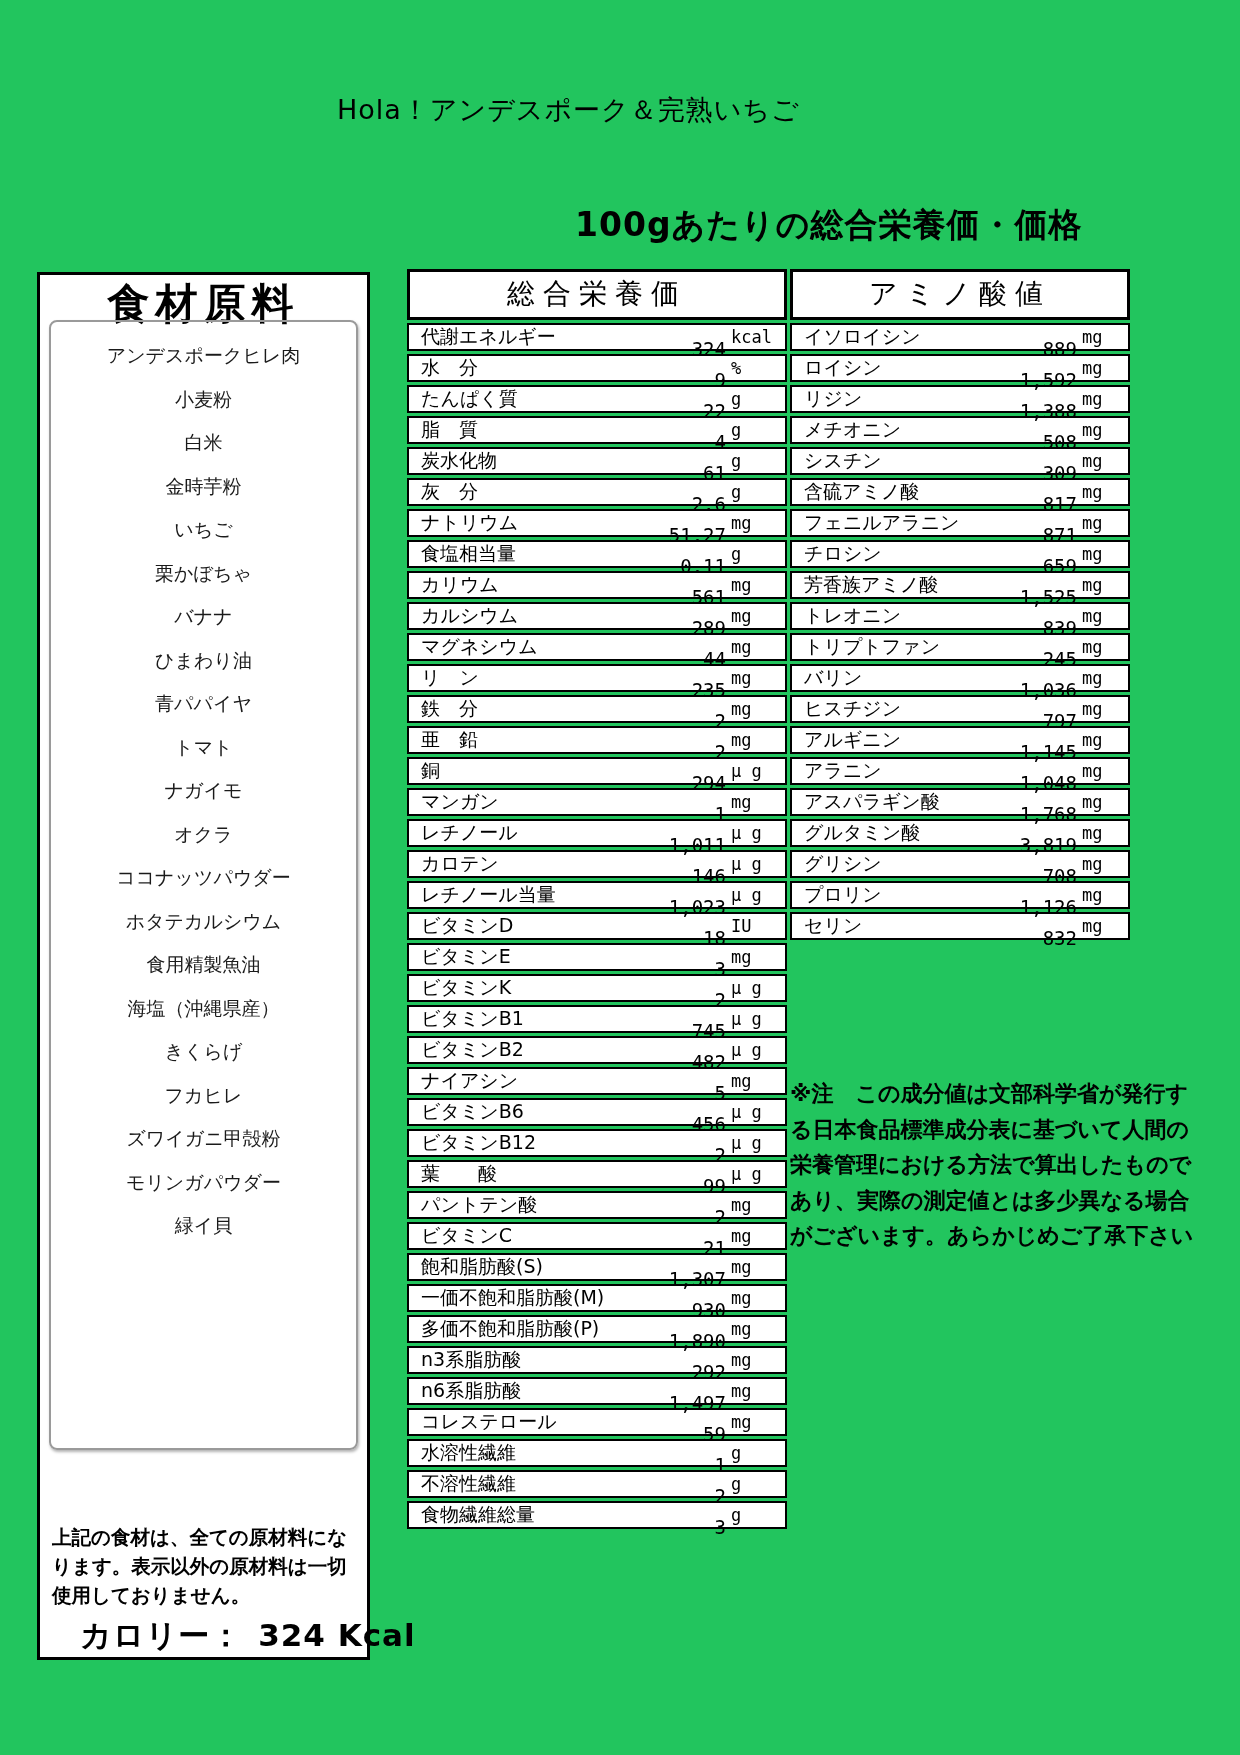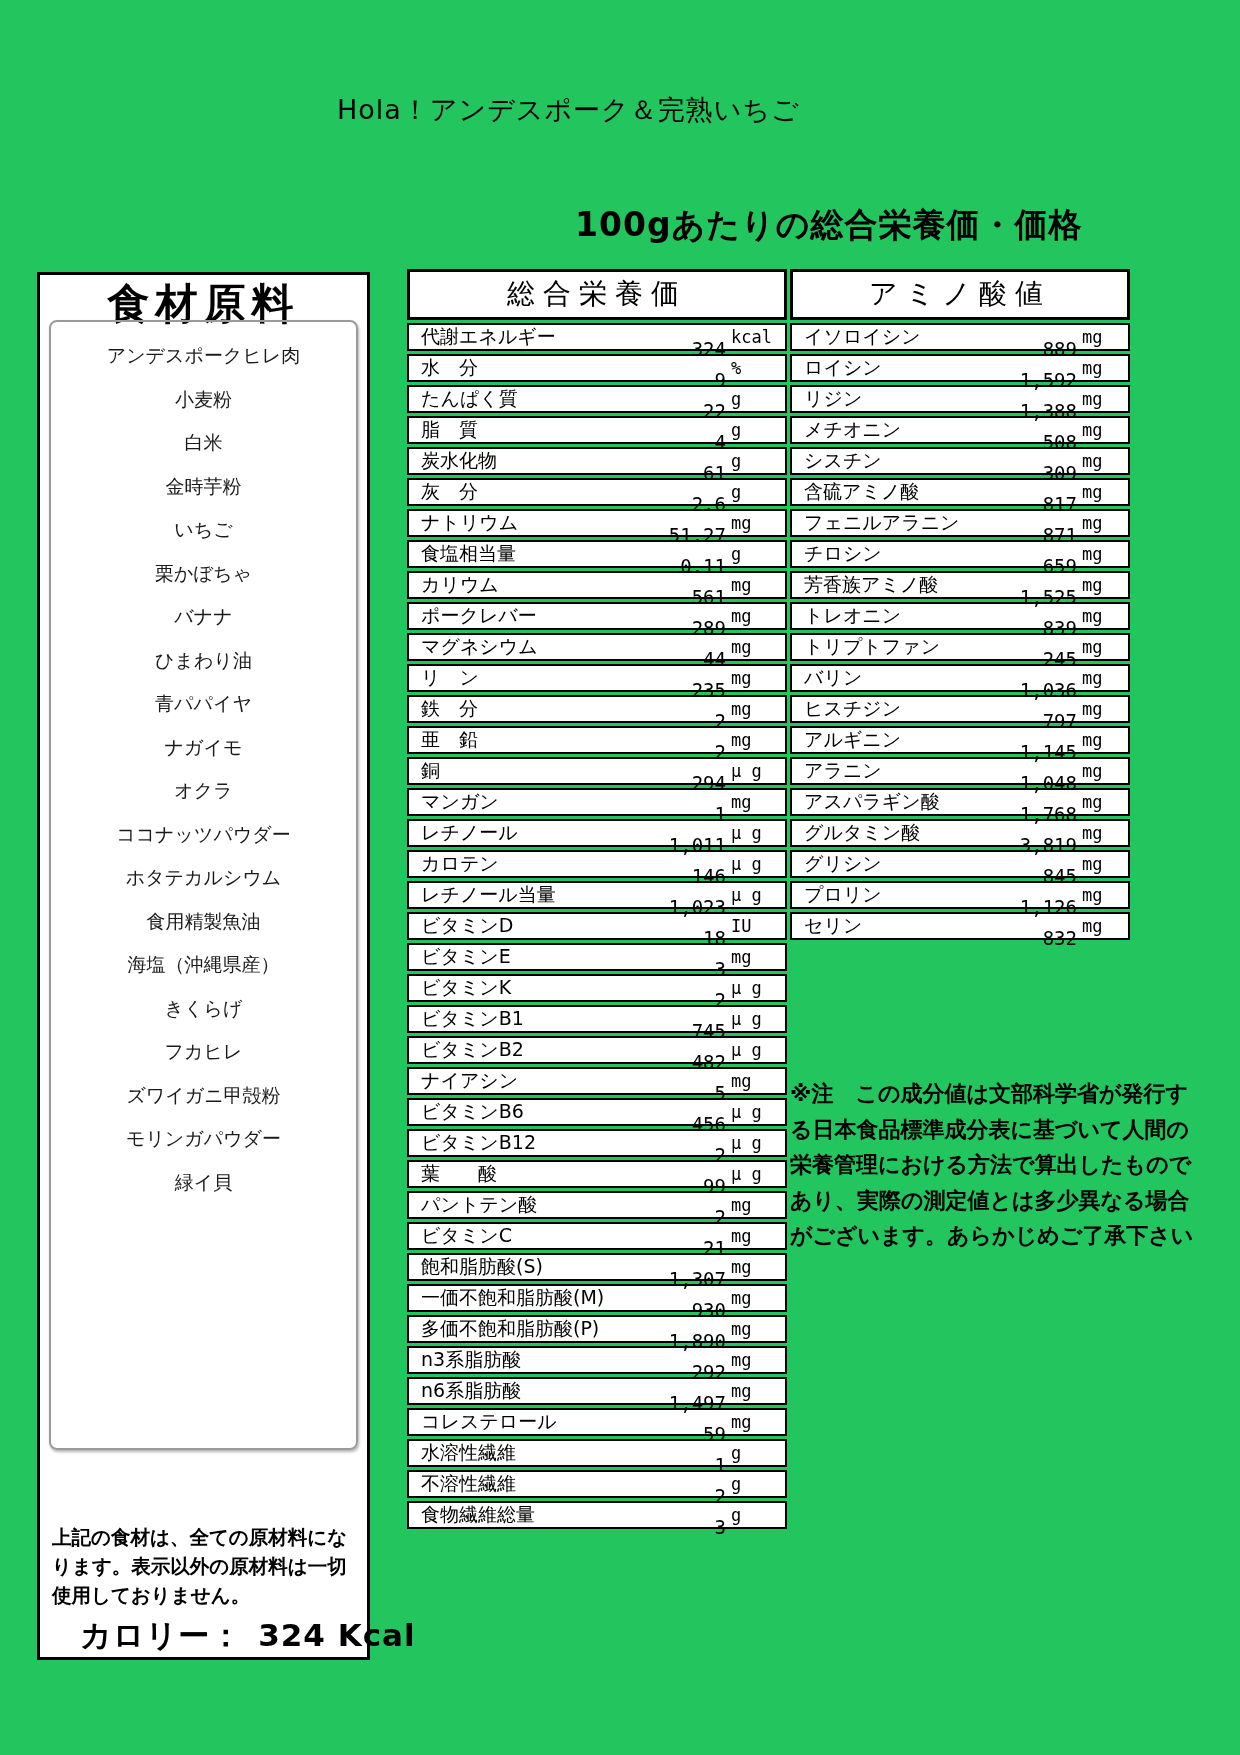--- a/index.html
+++ b/index.html
@@ -63,20 +63,21 @@
 
 
         <div class="ing-item">栗かぼちゃ</div>
 
         <div class="ing-item">バナナ</div>
 
         <div class="ing-item">ひまわり油</div>
 
         <div class="ing-item">青パパイヤ</div>
 
+        <div class="ing-item">トマト</div>
 
         <div class="ing-item">ナガイモ</div>
 
         <div class="ing-item">オクラ</div>
 
         <div class="ing-item">ココナッツパウダー</div>
 
         <div class="ing-item">ホタテカルシウム</div>
 
         <div class="ing-item">食用精製魚油</div>
@@ -151,21 +152,21 @@
           <span class="unit">g</span>
         </div>
 
         <div class="trow">
           <span class="lab">カリウム</span>
           <span class="val">561</span>
           <span class="unit">mg</span>
         </div>
 
         <div class="trow">
-          <span class="lab">ポークレバー</span>
+          <span class="lab">カルシウム</span>
           <span class="val">289</span>
           <span class="unit">mg</span>
         </div>
 
         <div class="trow">
           <span class="lab">マグネシウム</span>
           <span class="val">44</span>
           <span class="unit">mg</span>
         </div>
 
@@ -440,21 +441,21 @@
         </div>
 
         <div class="trow">
           <span class="lab">グルタミン酸</span>
           <span class="val">3,819</span>
           <span class="unit">mg</span>
         </div>
 
         <div class="trow">
           <span class="lab">グリシン</span>
-          <span class="val">845</span>
+          <span class="val">708</span>
           <span class="unit">mg</span>
         </div>
 
         <div class="trow">
           <span class="lab">プロリン</span>
           <span class="val">1,126</span>
           <span class="unit">mg</span>
         </div>
 
         <div class="trow">

